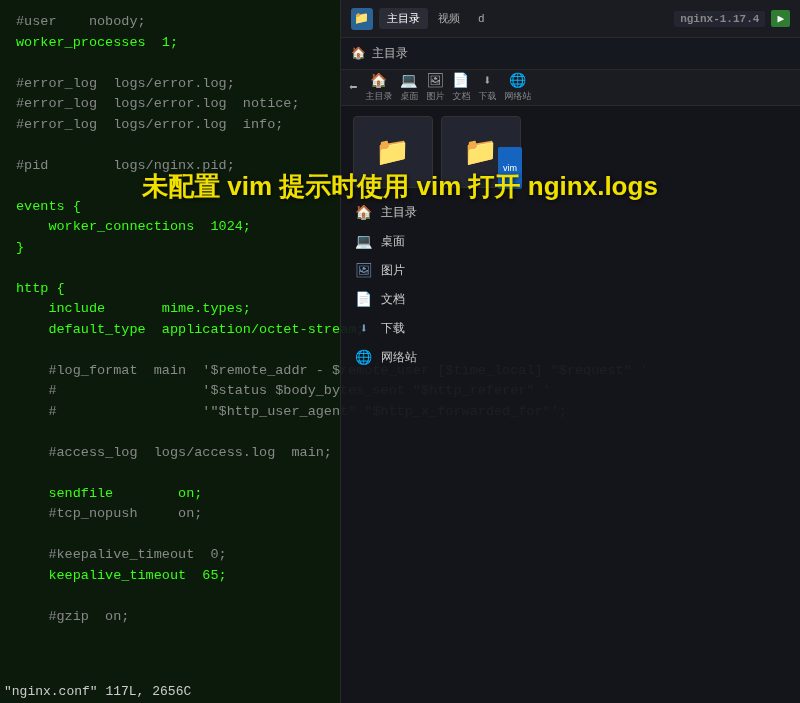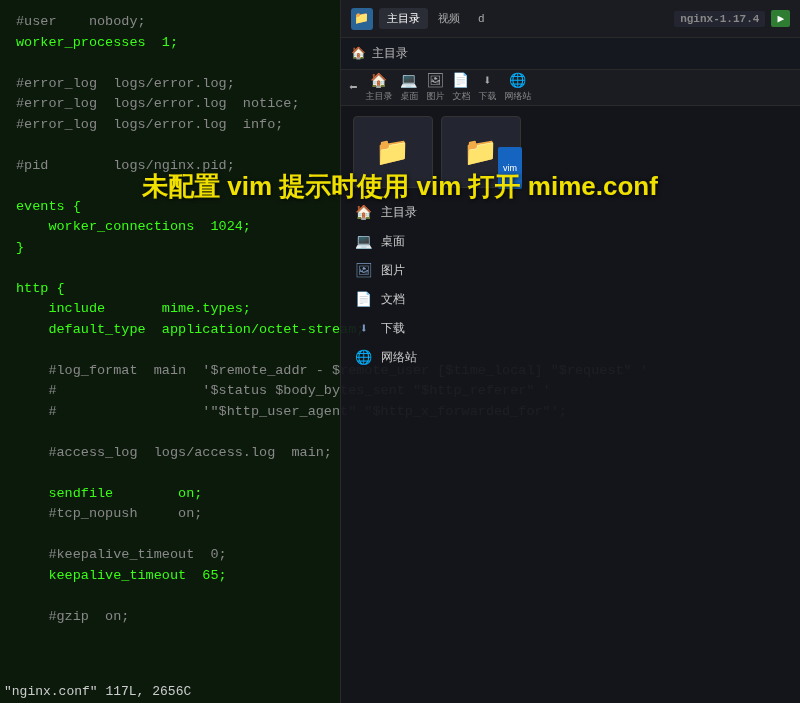--- a/index.html
+++ b/index.html
@@ -388,15 +388,15 @@
         <span class="fm-list-text">下载</span>
       </div>
       <div class="fm-list-item">
         <span class="fm-list-icon">🌐</span>
         <span class="fm-list-text">网络站</span>
       </div>
     </div>
   </div>
 </div>
 
-<div class="overlay-title">未配置 vim 提示时使用 vim 打开 mime.conf</div>
+<div class="overlay-title">未配置 vim 提示时使用 vim 打开 nginx.logs</div>
 
 <div class="vim-statusbar">"nginx.conf" 117L, 2656C</div>
 
 </body></html>

